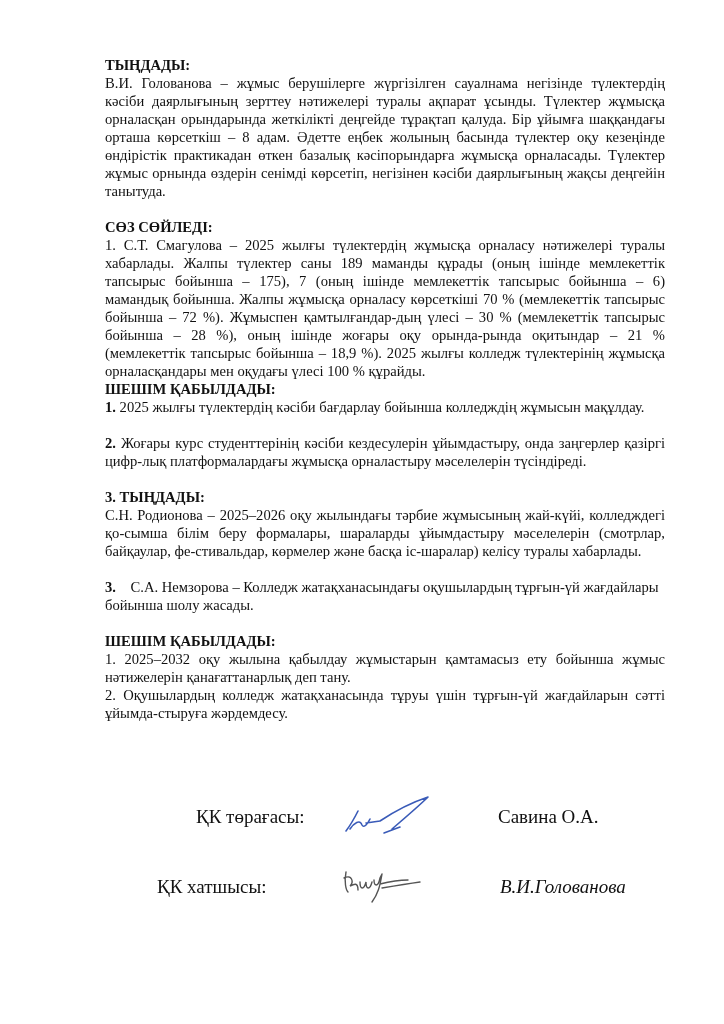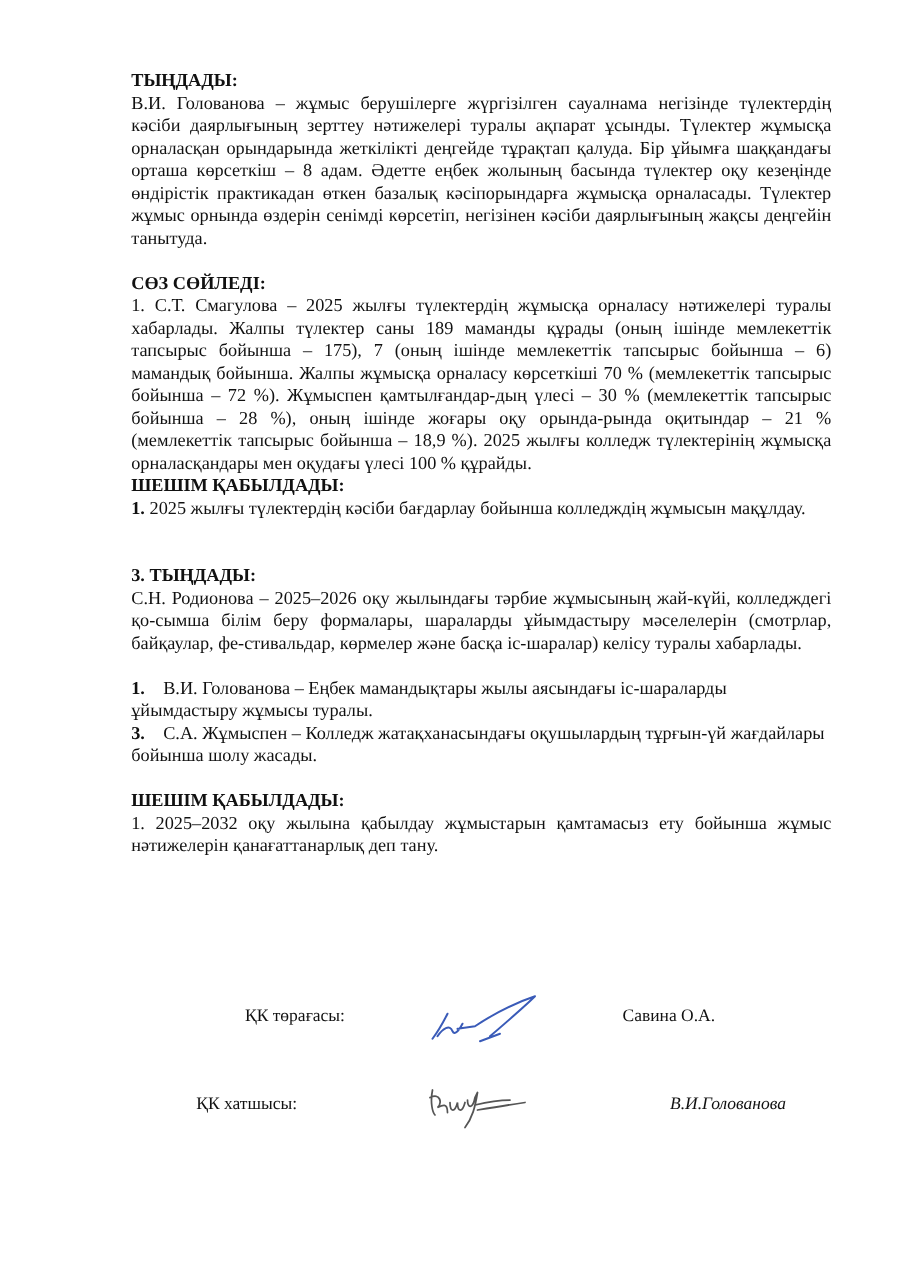--- a/index.html
+++ b/index.html
@@ -6,61 +6,62 @@
   body { width:724px; height:1024px; position:relative; overflow:hidden; }
   .page {
     position:absolute; left:86px; top:56px; width:560px;
     font-family:"Liberation Serif", serif; font-size:14.6px; line-height:18px; color:#111;margin-left:19px;
   }
   .h { font-weight:bold; margin:0; }
   .p { margin:0; text-align:justify; }
   .p.left { text-align:left; }
   .gap { height:18px; }
   b.num { font-weight:bold; }
-  .sig { position:absolute; font-family:"Liberation Serif", serif; font-size:14px; color:#111; }
+  .sig { position:absolute; font-family:"Liberation Serif", serif; font-size:19px; color:#111; }
   .italic { font-style:italic; }
 </style>
 </head>
 <body>
 
 <div class="page">
   <p class="h">ТЫҢДАДЫ:</p>
   <p class="p">В.И. Голованова – жұмыс берушілерге жүргізілген сауалнама негізінде түлектердің кәсіби даярлығының зерттеу нәтижелері туралы ақпарат ұсынды. Түлектер жұмысқа орналасқан орындарында жеткілікті деңгейде тұрақтап қалуда. Бір ұйымға шаққандағы орташа көрсеткіш – 8 адам. Әдетте еңбек жолының басында түлектер оқу кезеңінде өндірістік практикадан өткен базалық кәсіпорындарға жұмысқа орналасады. Түлектер жұмыс орнында өздерін сенімді көрсетіп, негізінен кәсіби даярлығының жақсы деңгейін танытуда.</p>
 
   <div class="gap"></div>
 
   <p class="h">СӨЗ СӨЙЛЕДІ:</p>
   <p class="p">1. С.Т. Смагулова – 2025 жылғы түлектердің жұмысқа орналасу нәтижелері туралы хабарлады. Жалпы түлектер саны 189 маманды құрады (оның ішінде мемлекеттік тапсырыс бойынша – 175), 7 (оның ішінде мемлекеттік тапсырыс бойынша – 6) мамандық бойынша. Жалпы жұмысқа орналасу көрсеткіші 70 % (мемлекеттік тапсырыс бойынша – 72 %). Жұмыспен қамтылғандар-дың үлесі – 30 % (мемлекеттік тапсырыс бойынша – 28 %), оның ішінде жоғары оқу орында-рында оқитындар – 21 % (мемлекеттік тапсырыс бойынша – 18,9 %). 2025 жылғы колледж түлектерінің жұмысқа орналасқандары мен оқудағы үлесі 100 % құрайды.</p>
 
   <p class="h">ШЕШІМ ҚАБЫЛДАДЫ:</p>
   <p class="p"><b class="num">1.</b> <span>2025 жылғы түлектердің кәсіби бағдарлау бойынша колледждің жұмысын мақұлдау.</span></p>
   <div class="gap"></div>
+  <p class="p"><b class="num">2.</b> <span>Жоғары курс студенттерінің кәсіби кездесулерін ұйымдастыру, онда заңгерлер қазіргі цифр-лық платформалардағы жұмысқа орналастыру мәселелерін түсіндіреді.</span></p>
 
   <div class="gap"></div>
 
   <p class="h">3. ТЫҢДАДЫ:</p>
   <p class="p">С.Н. Родионова – 2025–2026 оқу жылындағы тәрбие жұмысының жай-күйі, колледждегі қо-сымша білім беру формалары, шараларды ұйымдастыру мәселелерін (смотрлар, байқаулар, фе-стивальдар, көрмелер және басқа іс-шаралар) келісу туралы хабарлады.</p>
 
   <div class="gap"></div>
 
-  <div class="p left"><b class="num">1.</b>&nbsp;&nbsp;&nbsp;&nbsp;<span>В.И. Голованова – Еңбек мамандықтары жылы аясындағы іс-шараларды ұйымдастыру жұмысы туралы.</span></div>
-  <div class="p left"><b class="num">3.</b>&nbsp;&nbsp;&nbsp;&nbsp;<span>С.А. Жұмыспен – Колледж жатақханасындағы оқушылардың тұрғын-үй жағдайлары бойынша шолу жасады.</span></div>
+  <div class="p left"><b class="num">3.</b>&nbsp;&nbsp;&nbsp;&nbsp;<span>С.А. Немзорова – Колледж жатақханасындағы оқушылардың тұрғын-үй жағдайлары бойынша шолу жасады.</span></div>
 
   <div class="gap"></div>
 
   <p class="h">ШЕШІМ ҚАБЫЛДАДЫ:</p>
   <p class="p">1. 2025–2032 оқу жылына қабылдау жұмыстарын қамтамасыз ету бойынша жұмыс нәтижелерін қанағаттанарлық деп тану.</p>
+  <p class="p">2. Оқушылардың колледж жатақханасында тұруы үшін тұрғын-үй жағдайларын сәтті ұйымда-стыруға жәрдемдесу.</p>
 
   <div class="gap"></div>
 
 </div>
 
 <div class="sig" style="left:196px; top:806px;">ҚК төрағасы:</div>
 <svg style="position:absolute; left:340px; top:793px;" width="95" height="45" viewBox="0 0 95 45">
   <path d="M6 38 C12 30, 16 22, 18 18 M10 36 C14 30, 20 26, 22 32 C24 36, 28 30, 30 26 M26 30 L40 28 M40 28 C52 20, 70 10, 88 4 M88 4 C80 12, 66 24, 52 36 M44 40 L60 34" stroke="#3a5bb8" stroke-width="1.6" fill="none" stroke-linecap="round"></path>
 </svg>
 <div class="sig" style="left:498px; top:806px;text-align:center;">Савина О.А.</div>
 
 <div class="sig" style="left:157px; top:876px;">ҚК хатшысы:</div>
 <svg style="position:absolute; left:338px; top:860px;" width="90" height="45" viewBox="0 0 90 45">
   <path d="M8 12 C6 22, 8 30, 10 32 M6 18 C14 14, 16 22, 12 26 C16 24, 20 22, 20 30 M22 22 C22 30, 26 30, 28 22 C28 30, 32 30, 34 22 M36 20 C36 26, 40 28, 42 18 L44 14 M44 14 C42 26, 40 34, 34 42 M42 24 C50 22, 58 20, 70 20 M44 28 C56 26, 68 24, 82 22" stroke="#555555" stroke-width="1.4" fill="none" stroke-linecap="round"></path>
 </svg>
-<div class="sig italic" style="left:536px; top:876px;">В.И.Голованова</div>
+<div class="sig italic" style="left:500px; top:876px;">В.И.Голованова</div>
 
 </body></html>

